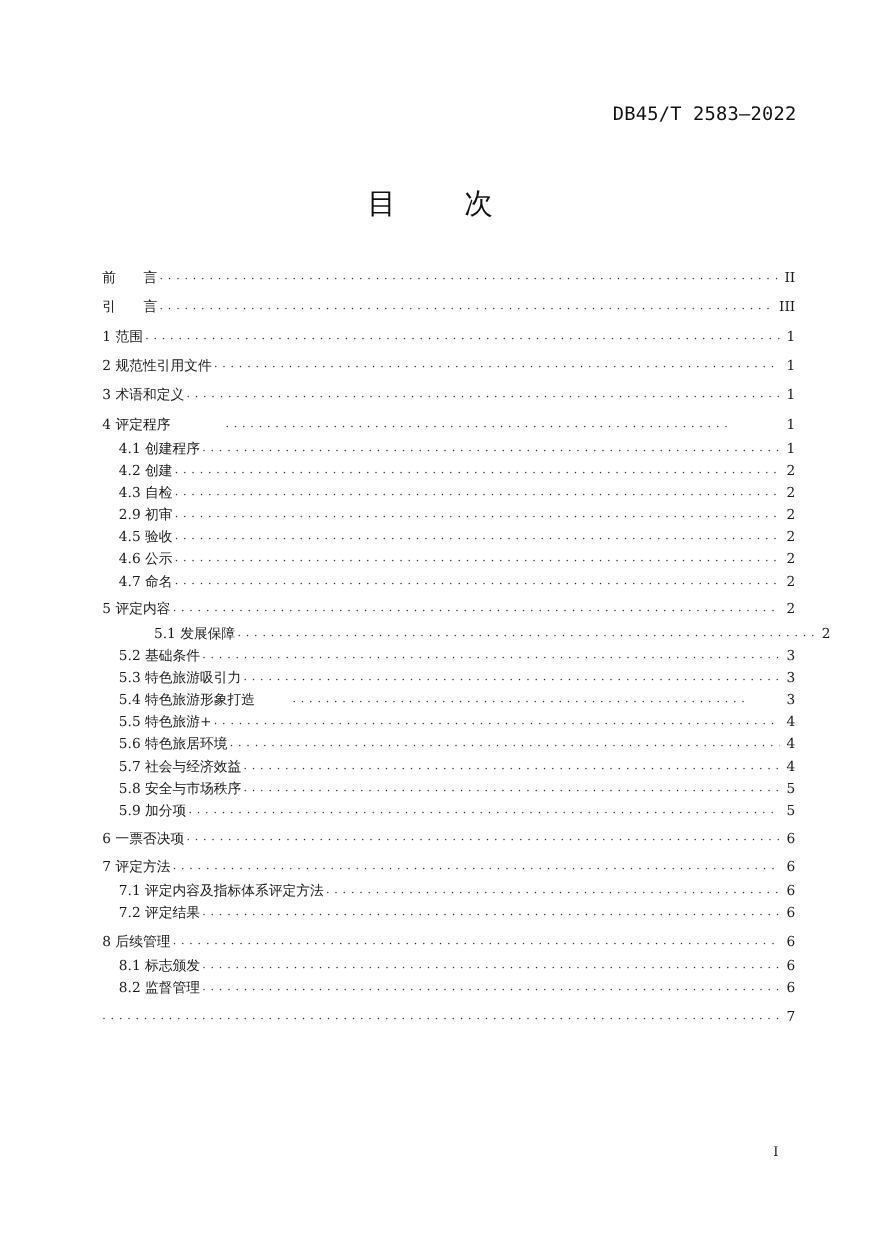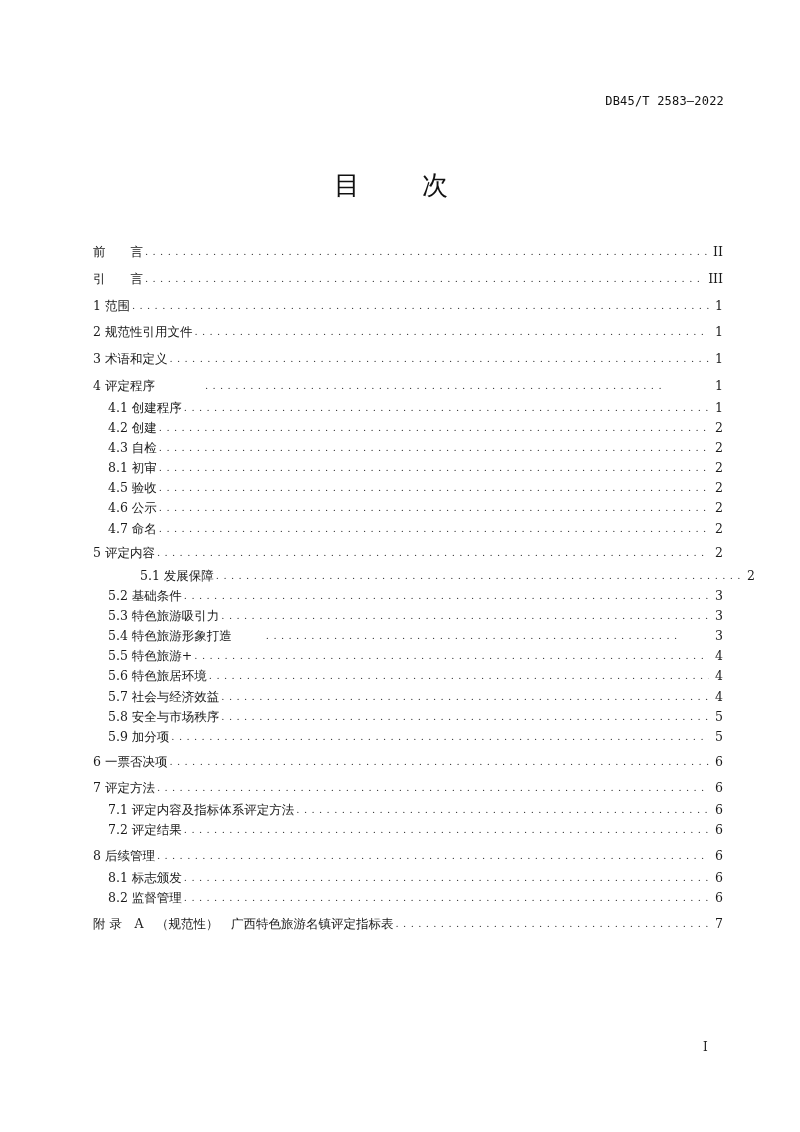--- a/index.html
+++ b/index.html
@@ -1,19 +1,19 @@
 <!DOCTYPE html>
 <html><head>
 <meta charset="utf-8">
 <style>
   html, body { margin: 0; padding: 0; background: #ffffff; }
   body { width: 800px; height: 1132px; position: relative; overflow: hidden;
          font-family: "DejaVu Serif", "Liberation Serif", serif; color: #1a1a1a; }
   .std-code { position: absolute; top: 94px; right: 76px; font-family: "DejaVu Sans Mono", "Liberation Mono", monospace;
-              font-size: 12px; letter-spacing: 0.2px; color: #111; }
+              font-size: 17px; letter-spacing: 0.2px; color: #111; }
   .title { position: absolute; top: 168px; left: 0; width: 800px; text-align: center;
            font-family: "DejaVu Sans", "Liberation Sans", sans-serif; font-size: 26px; letter-spacing: 18px; color: #111; }
   .toc { position: absolute; left: 93px; width: 630px; top: 0; }
   .toc-row { position: absolute; left: 0; width: 630px; height: 16px; display: flex; align-items: flex-end;
              font-size: 12.5px; line-height: 16px; white-space: nowrap; }
   .toc-row.lvl2 { left: 15px; width: 615px; }
   .toc-label { flex: 0 0 auto; padding-right: 2px; }
   .toc-leader { flex: 1 1 auto; overflow: hidden; height: 16px; position: relative; }
   .toc-leader::before { content: ". . . . . . . . . . . . . . . . . . . . . . . . . . . . . . . . . . . . . . . . . . . . . . . . . . . . . . . . . . . . . . . . . . . . . . . . . . . . . . . . . . . . . . . . . . . . . . . . . . . . . . . . . . . . . . . . . . . . . . . . . . . . . . . . . . . . . . . . . . . . . . . . . . . . . . . . . . . . . . . . . . . . . . . . .";
              position: absolute; left: 0; bottom: 0; font-size: 10px; letter-spacing: 0.6px; color: #333; white-space: nowrap; }
@@ -66,21 +66,21 @@
       <span class="toc-label">4.2 创建</span>
       <span class="toc-leader"></span>
       <span class="toc-page">2</span>
     </div>
     <div class="toc-row lvl2" style="top: 440px;">
       <span class="toc-label">4.3 自检</span>
       <span class="toc-leader"></span>
       <span class="toc-page">2</span>
     </div>
     <div class="toc-row lvl2" style="top: 460px;">
-      <span class="toc-label">8.1 初审</span>
+      <span class="toc-label">2.9 初审</span>
       <span class="toc-leader"></span>
       <span class="toc-page">2</span>
     </div>
     <div class="toc-row lvl2" style="top: 480px;">
       <span class="toc-label">4.5 验收</span>
       <span class="toc-leader"></span>
       <span class="toc-page">2</span>
     </div>
     <div class="toc-row lvl2" style="top: 500px;">
       <span class="toc-label">4.6 公示</span>
@@ -171,19 +171,18 @@
       <span class="toc-label">8.1 标志颁发</span>
       <span class="toc-leader"></span>
       <span class="toc-page">6</span>
     </div>
     <div class="toc-row lvl2" style="top: 890px;">
       <span class="toc-label">8.2 监督管理</span>
       <span class="toc-leader"></span>
       <span class="toc-page">6</span>
     </div>
     <div class="toc-row" style="top: 916px;">
-      <span class="toc-label">附 录　A　（规范性）　广西特色旅游名镇评定指标表</span>
       <span class="toc-leader"></span>
       <span class="toc-page">7</span>
     </div>
   </div>
 
 <div class="page-num">I</div>
 
 </body></html>

